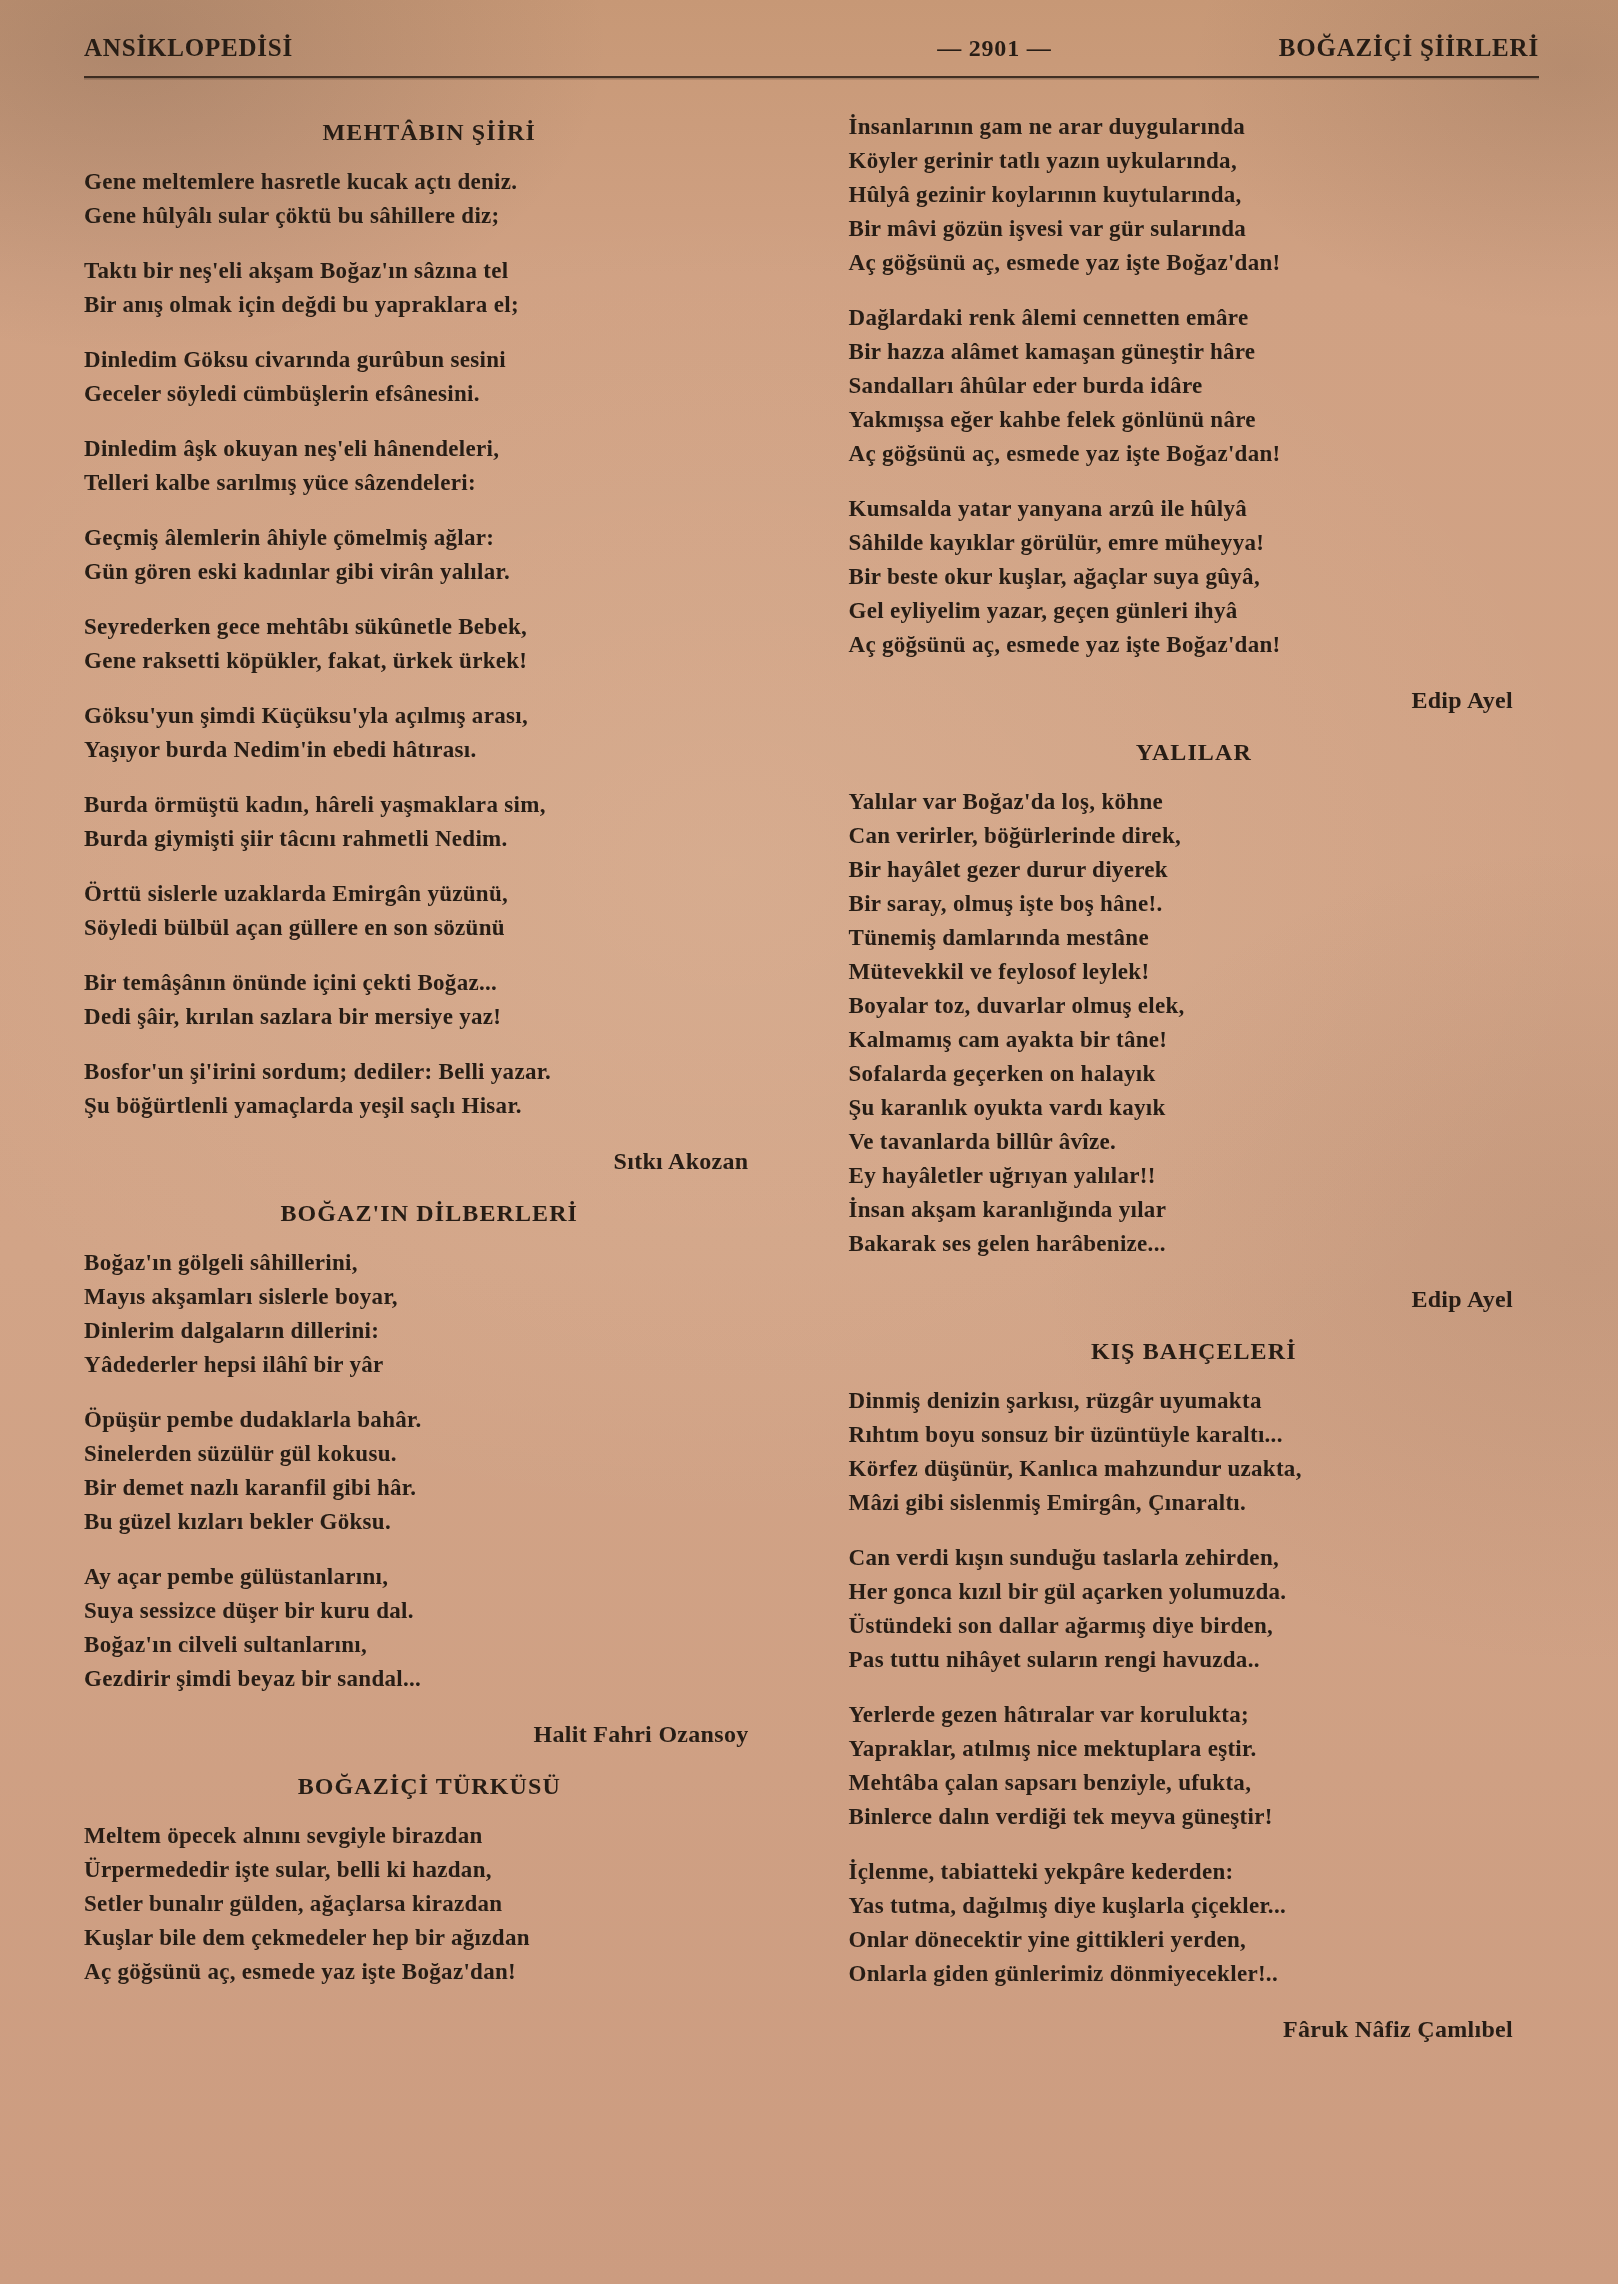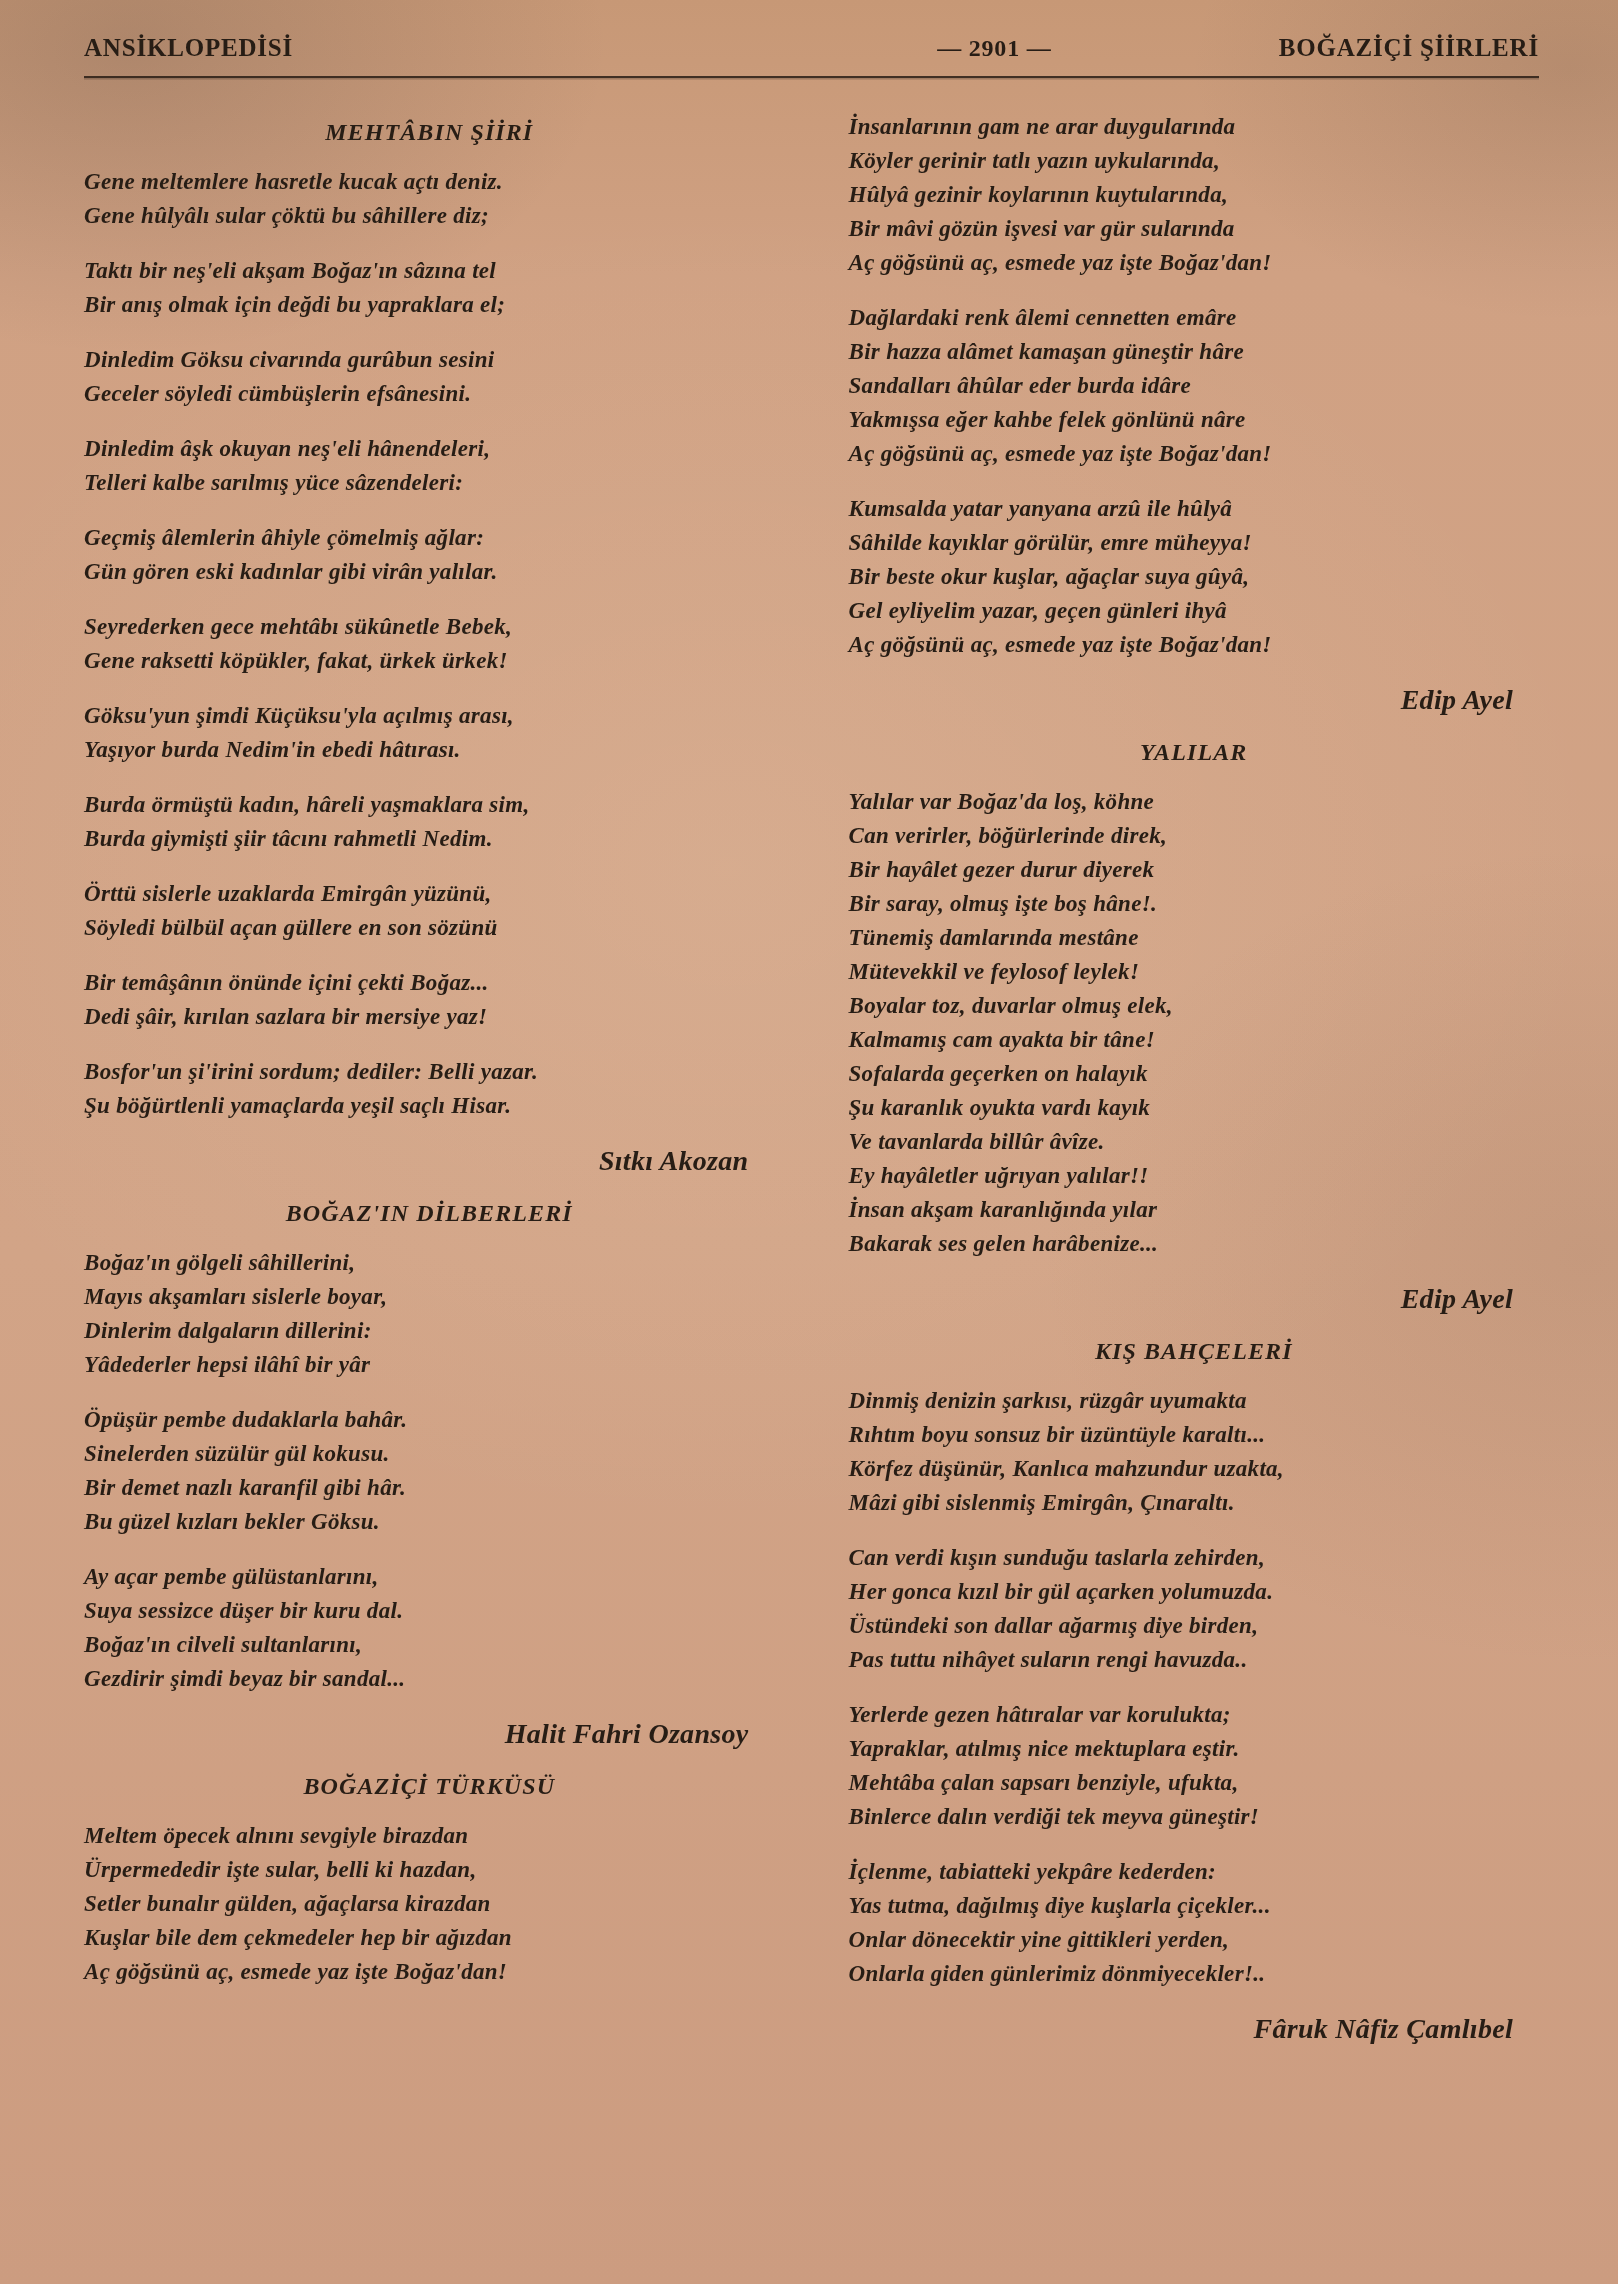--- a/index.html
+++ b/index.html
@@ -40,21 +40,20 @@
   .rule {
     margin-top: 13.7px;
     height: 0;
     border-top: 2.6px solid rgba(40,28,20,0.85);
     box-shadow: 0 1.6px 0 rgba(40,28,20,0.25);
   }
   .columns {
     display: flex;
     gap: 74px;
     margin-top: 32px;
-    font-style: italic;
   }
   .col { flex: 1; min-width: 0; }
 
   .block { margin-bottom: 21px; }
   .line {
     font-size: 23px;
     line-height: 34px;
     font-weight: bold;
     letter-spacing: 0.3px;
     white-space: nowrap;
@@ -64,21 +63,21 @@
     margin: 5.3px 0 16px 0;
   }
   .block.title .line {
     font-size: 24px;
     letter-spacing: 1.1px;
   }
   .block.author {
     text-align: right;
     margin: 0 26px 18px 0;
   }
-  .block.author .line { font-size: 28px; }
+  .block.author .line { font-size: 24px; }
 </style>
 </head>
 <body>
 
 <div class="page">
   <header class="page-header">
     <span class="h-left">ANSİKLOPEDİSİ</span>
     <span class="h-center">— 2901 —</span>
     <span class="h-right">BOĞAZİÇİ ŞİİRLERİ</span>
   </header>

